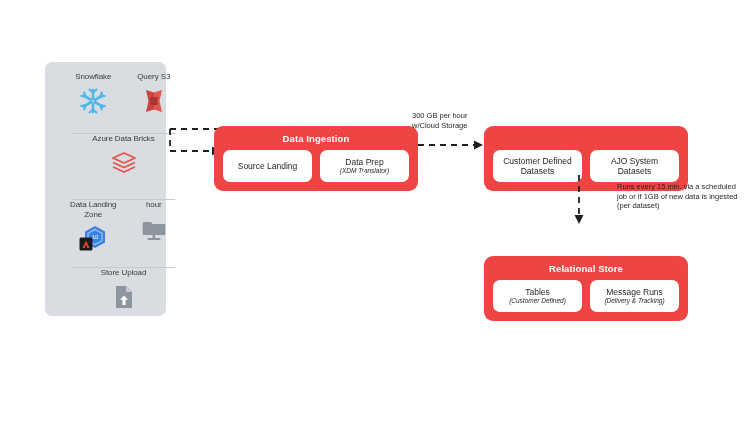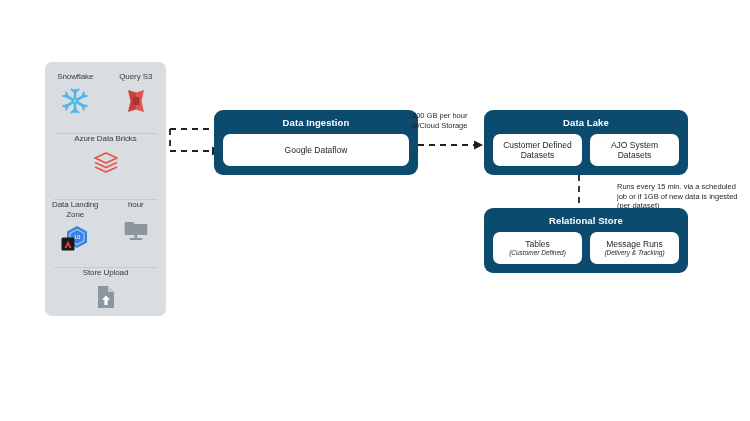--- a/index.html
+++ b/index.html
@@ -22,21 +22,21 @@
     left: 45px;
     top: 62px;
     width: 121px;
     height: 254px;
     background: #d9dce0;
     border-radius: 7px;
     box-sizing: border-box;
   }
   .src-row {
     position: absolute;
-    left: 0;
+    left: 18px;
     width: 100%;
     display: flex;
   }
   .src-row.divided::after {
     content: "";
     position: absolute;
     left: 9px;
     right: 9px;
     bottom: 0;
     height: 1px;
@@ -63,23 +63,24 @@
     height: 30px;
     display: flex;
     align-items: center;
     justify-content: center;
   }
   .src-icon svg { display: block; }
 
   
   .group-box {
     position: absolute;
-    background: #0c4a6e;
+    background: #ef4444;
     border-radius: 9px;
     box-sizing: border-box;
+    margin-top: 16px;
   }
   .group-title {
     position: absolute;
     left: 0; right: 0;
     top: 7px;
     text-align: center;
     color: #ffffff;
     font-size: 9.5px;
     font-weight: bold;
     letter-spacing: 0.1px;
@@ -247,21 +248,25 @@
     <path d="M4 4 H54" fill="none" stroke="#231f20" stroke-width="1.8" stroke-dasharray="6 5"></path>
     <path d="M4 4 V26 H46" fill="none" stroke="#231f20" stroke-width="1.8" stroke-dasharray="6 5"></path>
     <polygon points="46,21.5 54,26 46,30.5" fill="#231f20"></polygon>
   </svg>
 </div>
 
 <div class="group-box" id="box-data-ingestion" style="left:214px; top:110px; width:204px; height:65px;">
   <div class="group-title">Data Ingestion</div>
   <div class="inner-row">
     <div class="white-card">
-      <div class="card-title">Google Dataflow</div>
+      <div class="card-title">Source Landing</div>
+    </div>
+    <div class="white-card">
+      <div class="card-title">Data Prep</div>
+      <div class="card-sub">(XDM Translator)</div>
     </div>
   </div>
   <div id="ingest-inner-arrow">
     <svg width="28" height="10" viewBox="0 0 28 10">
       <path d="M0 5 H19" fill="none" stroke="#ffffff" stroke-width="1.7" stroke-dasharray="5 4"></path>
       <polygon points="19,1 27,5 19,9" fill="#ffffff"></polygon>
     </svg>
   </div>
 </div>
 
@@ -269,21 +274,20 @@
 w/Cloud Storage</div>
 
 <div class="connector" style="left:418px; top:138px; width:66px; height:14px;">
   <svg width="66" height="14" viewBox="0 0 66 14">
     <path d="M0 7 H56" fill="none" stroke="#231f20" stroke-width="1.8" stroke-dasharray="6 5"></path>
     <polygon points="56,2.5 65,7 56,11.5" fill="#231f20"></polygon>
   </svg>
 </div>
 
 <div class="group-box" id="box-data-lake" style="left:484px; top:110px; width:204px; height:65px;">
-  <div class="group-title">Data Lake</div>
   <div class="inner-row">
     <div class="white-card">
       <div class="card-title">Customer Defined Datasets</div>
     </div>
     <div class="white-card">
       <div class="card-title">AJO System Datasets</div>
     </div>
   </div>
 </div>
 
@@ -291,21 +295,21 @@
   <svg width="14" height="50" viewBox="0 0 14 50">
     <path d="M7 0 V40" fill="none" stroke="#231f20" stroke-width="1.8" stroke-dasharray="6 5"></path>
     <polygon points="2.5,40 11.5,40 7,49" fill="#231f20"></polygon>
   </svg>
 </div>
 
 <div class="annotation" id="schedule-note" style="left:617px; top:182px; width:150px;">Runs every 15 min. via a scheduled
 job or if 1GB of new data is ingested
 (per dataset)</div>
 
-<div class="group-box" id="box-relational-store" style="left:484px; top:208px; width:204px; height:65px;">
+<div class="group-box" id="box-relational-store" style="left:484px; top:240px; width:204px; height:65px;">
   <div class="group-title">Relational Store</div>
   <div class="inner-row">
     <div class="white-card">
       <div class="card-title">Tables</div>
       <div class="card-sub">(Customer Defined)</div>
     </div>
     <div class="white-card">
       <div class="card-title">Message Runs</div>
       <div class="card-sub">(Delivery &amp; Tracking)</div>
     </div>

